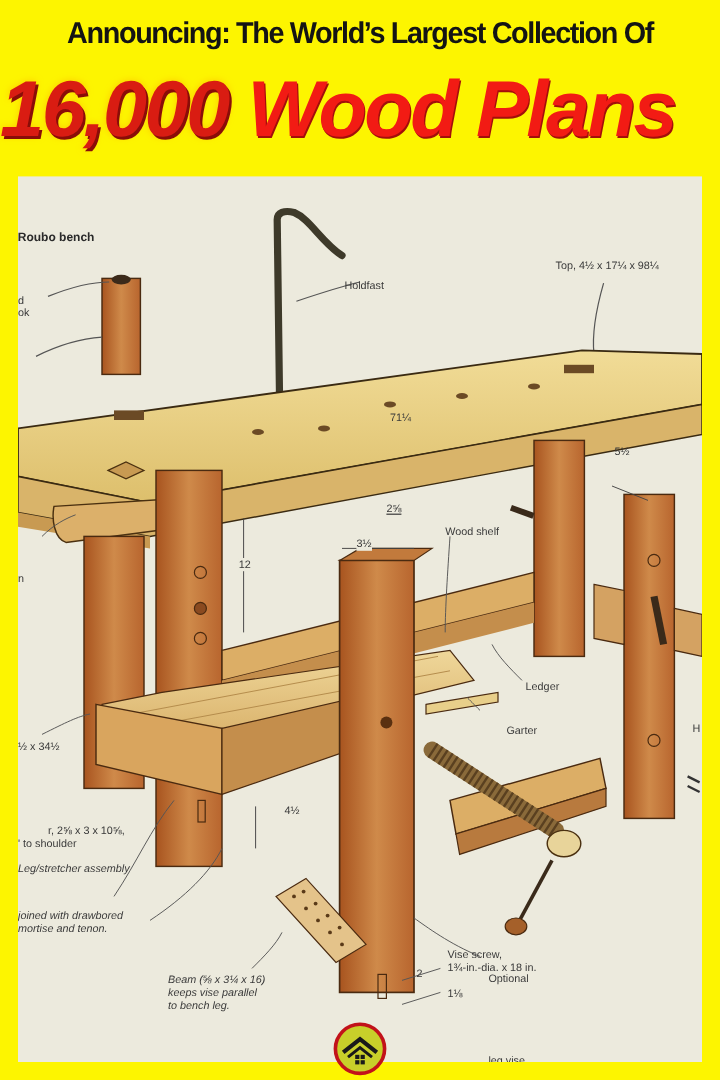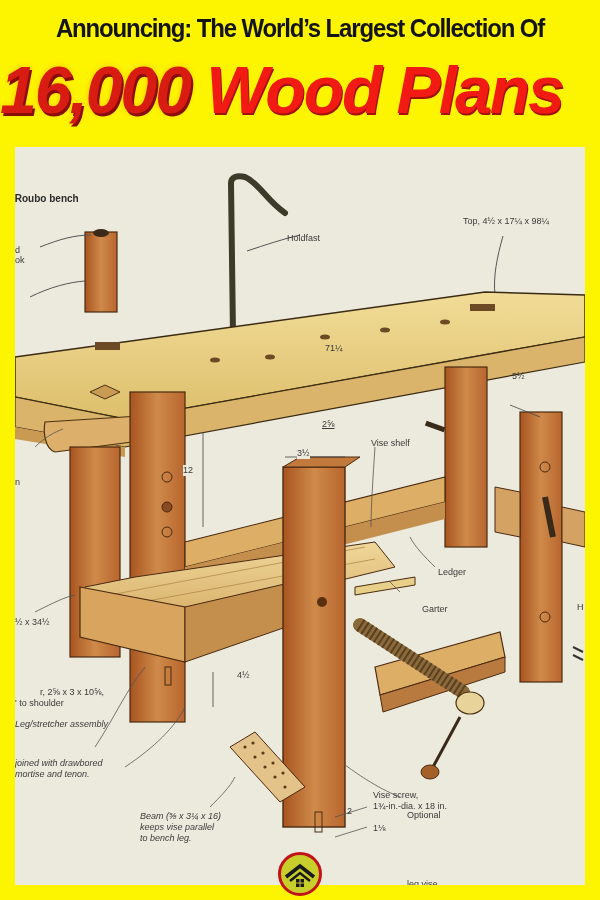--- a/index.html
+++ b/index.html
@@ -190,24 +190,24 @@
     <line x1="558" y1="508" x2="568" y2="513" stroke="#333" stroke-width="2"></line>
   </svg>
 
   <div class="label bold" style="left:-3px; top:46px; background:#eceadd;">/Roubo bench</div>
   <div class="label" style="left:0; top:98px;">d</div>
   <div class="label" style="left:0; top:108px;">ok</div>
   <div class="label" style="left:272px; top:86px;">Holdfast</div>
   <div class="label" style="left:448px; top:69px; background:#eceadd;">Top, 4½ x 17¼ x 98¼</div>
   <div class="label" style="left:310px; top:196px;">71¼</div>
   <div class="label" style="left:0; top:330px;">n</div>
-  <div class="label" style="left:168px; top:318px; background:#eceadd;">12</div>
+  <div class="label" style="left:184px; top:318px; background:#eceadd;">12</div>
   <div class="label" style="left:307px; top:272px;text-decoration:underline;">2⅝</div>
   <div class="label" style="left:282px; top:301px; background:#eceadd;">3½</div>
-  <div class="label" style="left:356px; top:291px;">Vise shelf</div>
+  <div class="label" style="left:356px; top:291px;">Wood shelf</div>
   <div class="label" style="left:497px; top:224px;">5½</div>
   <div class="label" style="left:423px; top:420px;">Ledger</div>
   <div class="label" style="left:407px; top:457px;">Garter</div>
   <div class="label" style="left:562px; top:455px;">H</div>
   <div class="label" style="left:0; top:470px;">½ x 34½</div>
   <div class="label" style="left:0; top:540px;margin-left:25px;">r, 2⅝ x 3 x 10⅝,</div>
   <div class="label" style="left:0; top:551px;">' to shoulder</div>
   <div class="label" style="left:222px; top:523px;text-align:right;">4½</div>
   <div class="label it" style="left:0; top:572px;">Leg/stretcher assembly</div>
   <div class="label it" style="left:0; top:611px;">joined with drawbored</div>

